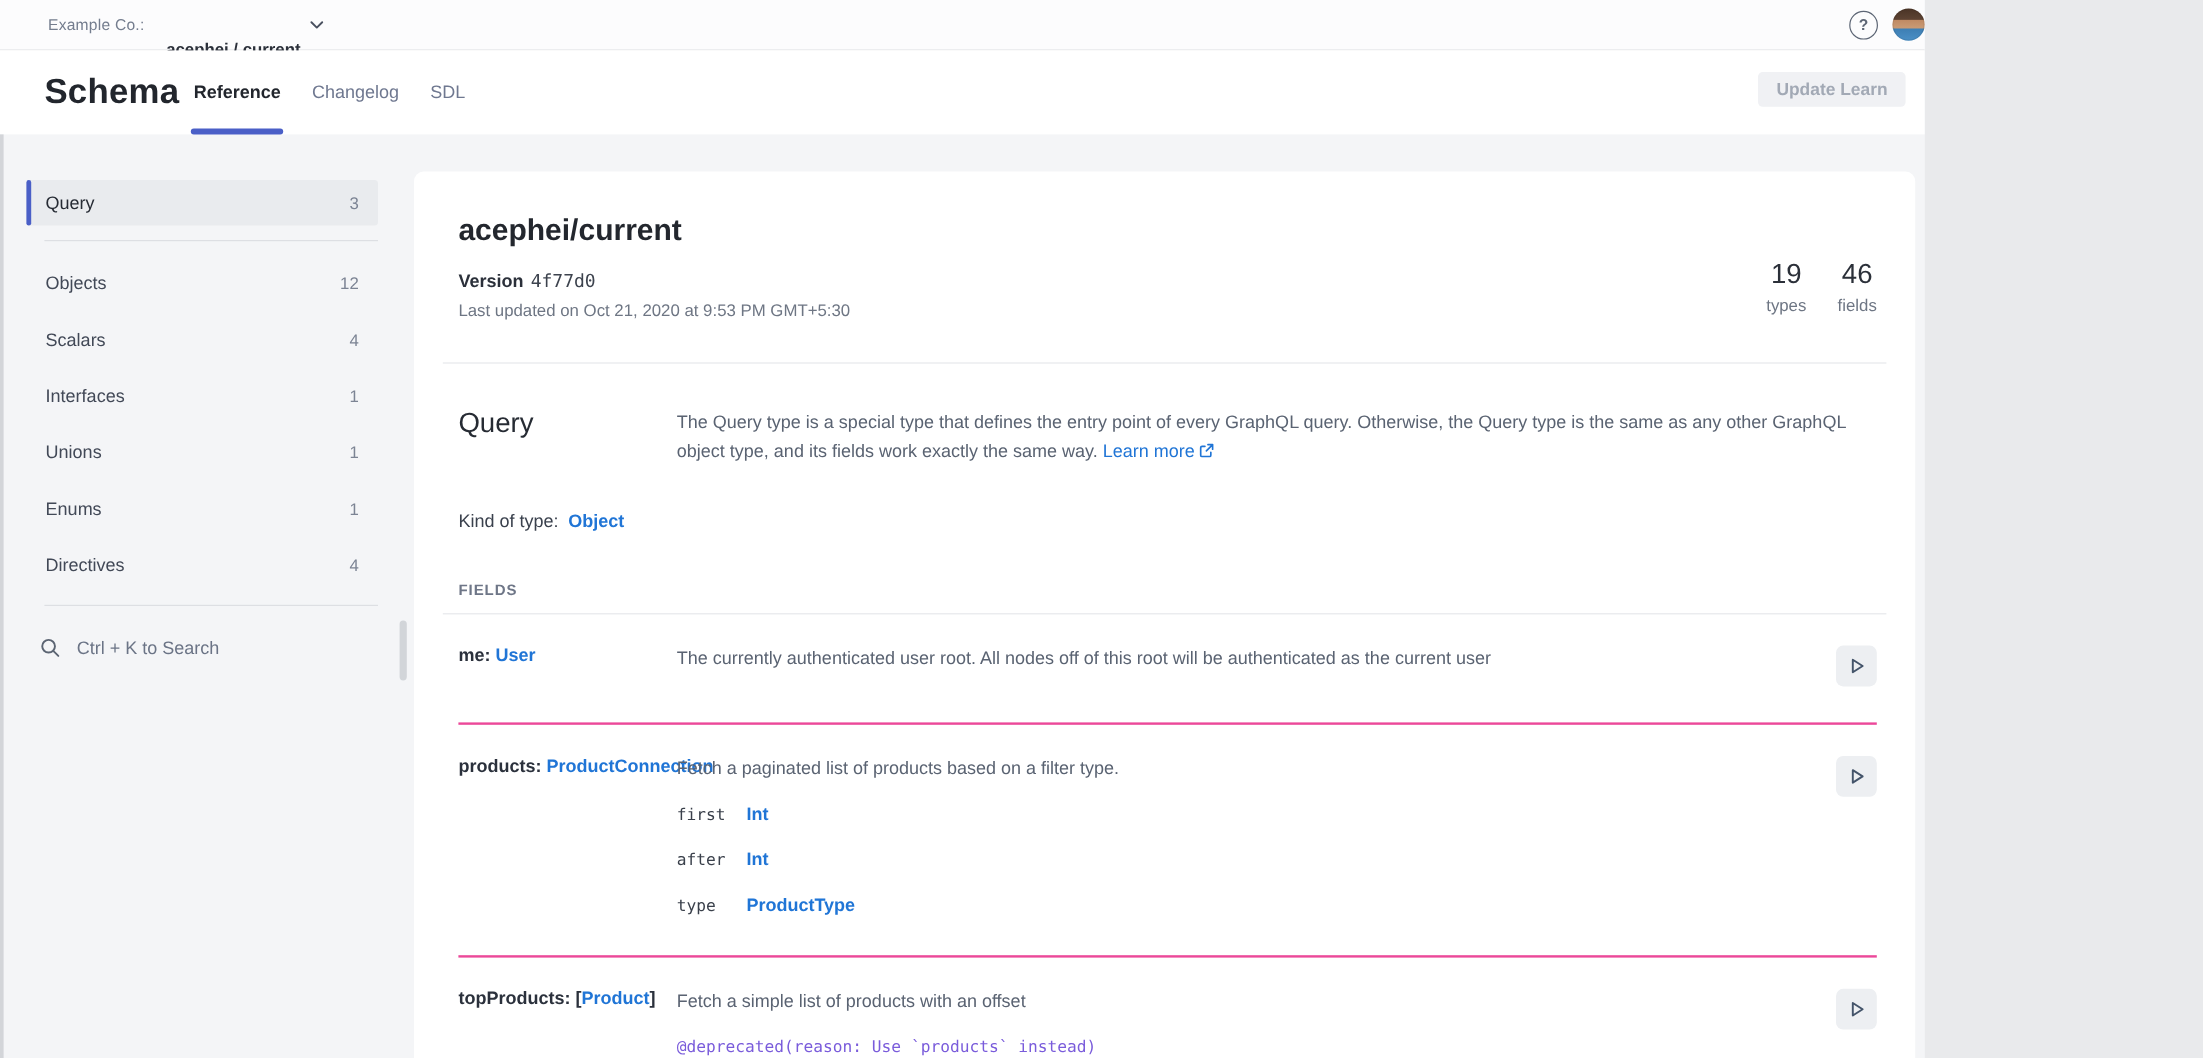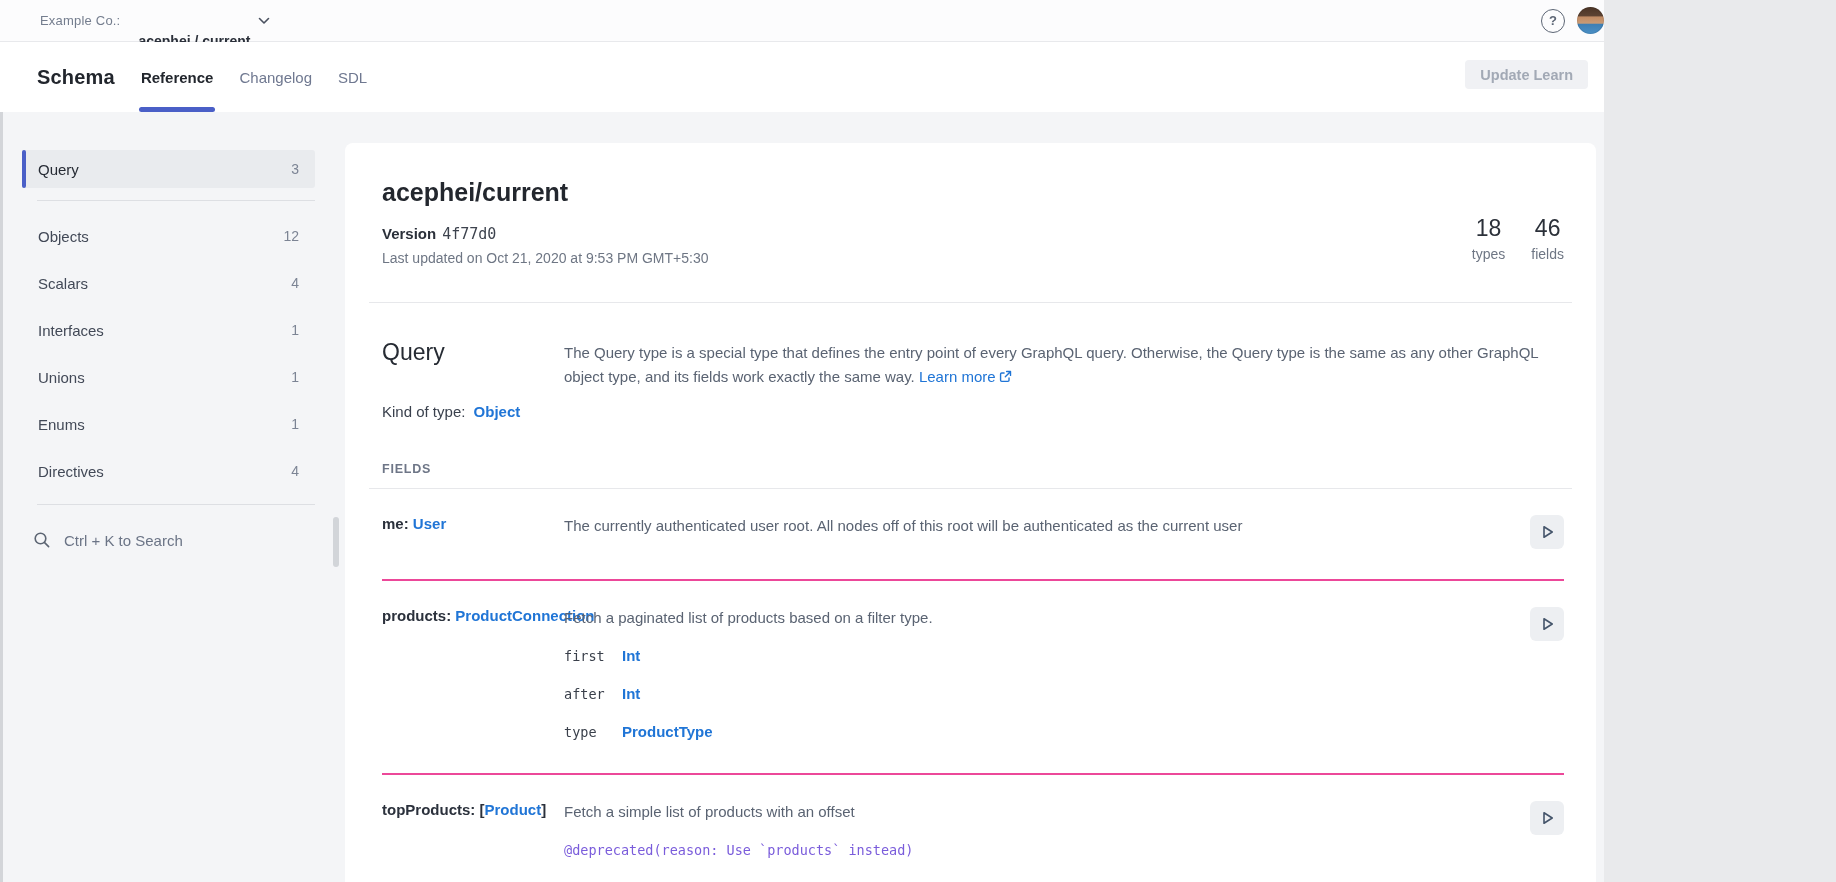--- a/index.html
+++ b/index.html
@@ -30,22 +30,22 @@
     width:27px; height:27px; border-radius:50%; margin-right:-2px;
     background:linear-gradient(180deg,#4a3426 0%,#5d4333 34%,#c08a63 36%,#c99a74 60%,#3e7fb4 64%,#4b90c6 100%);
     box-shadow:inset 0 0 0 1px rgba(0,0,0,.08);
   }
 
   
   .header {
     position:absolute; top:42px; left:0; width:100%; height:70px; background:#ffffff;
     display:flex; align-items:stretch; padding-left:37px;
   }
-  .page-title { font-size:20px; font-weight:700; color:#22262d; letter-spacing:.2px; align-self:center; }
-  .tabs { display:flex; gap:22px; margin-left:24px; height:100%; align-items:stretch; }
+  .page-title { font-size:29px; font-weight:700; color:#22262d; letter-spacing:.2px; align-self:center; }
+  .tabs { display:flex; gap:22px; margin-left:10px; height:100%; align-items:stretch; }
   .tab {
     position:relative; display:flex; align-items:center; padding:0 2px;
     font-size:15px; color:#6f7890; cursor:pointer;
   }
   .tab.active { color:#22262d; font-weight:700; }
   .tab.active::after {
     content:""; position:absolute; left:0; right:0; bottom:0; height:5px;
     background:#4a5fc7; border-radius:4px;
   }
   .update-btn {
@@ -97,21 +97,21 @@
   .stat-value { font-size:23px; color:#2b3039; line-height:1.2; }
   .stat-label { font-size:14px; color:#6e7684; margin-top:3px; }
   .graph-head .head-divider { margin-top:36px; }
 
   .type-section { display:grid; grid-template-columns:182px 1fr; padding-top:36px; }
   .type-name { font-size:23px; font-weight:500; color:#262b33; }
   .type-desc { max-width:1190px; font-size:15px; line-height:24px; color:#5a6372; padding-top:2px; }
   a.link { color:#2075d6; text-decoration:none; cursor:pointer; }
   a.link.bold { font-weight:700; }
   .ext-icon { margin-left:3px; vertical-align:-1px; }
-  .kind-row { grid-column:1 / -1; margin-top:14px; font-size:15px; color:#3a414d; }
+  .kind-row { grid-column:1 / -1; margin-top:37px; font-size:15px; color:#3a414d; }
   .kind-row .kind-value { margin-left:4px; }
   .fields-label { grid-column:1 / -1; margin-top:42px; font-size:12.5px; font-weight:700; letter-spacing:.8px; color:#6e7687; }
   .fields-top-divider { grid-column:1 / -1; margin-top:12px; }
 
   .fields { }
   .field-row {
     display:grid; grid-template-columns:182px 1fr 40px;
     padding:26px 0 30px 0; border-bottom:2px solid #ec4899;
   }
   .field-name { font-size:15px; font-weight:700; color:#2b313c; white-space:nowrap; }
@@ -207,21 +207,21 @@
     <main class="card">
 
       <div class="graph-head">
         <h2 class="graph-title">acephei/current</h2>
         <div class="version-row">
           <span class="version-label">Version</span><span class="version-value mono">4f77d0</span>
         </div>
         <div class="last-updated">Last updated on Oct 21, 2020 at 9:53 PM GMT+5:30</div>
         <div class="stats">
           <div class="stat">
-            <div class="stat-value">18</div>
+            <div class="stat-value">19</div>
             <div class="stat-label">types</div>
           </div>
           <div class="stat">
             <div class="stat-value">46</div>
             <div class="stat-label">fields</div>
           </div>
         </div>
         <hr class="card-divider head-divider">
       </div>
 

